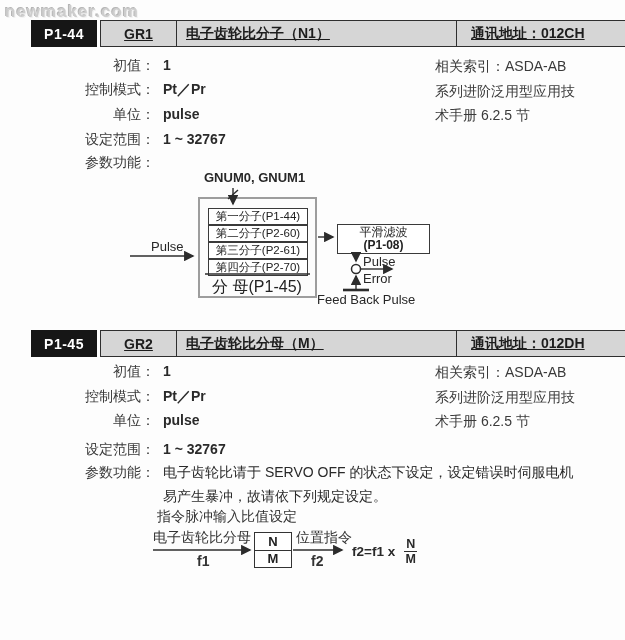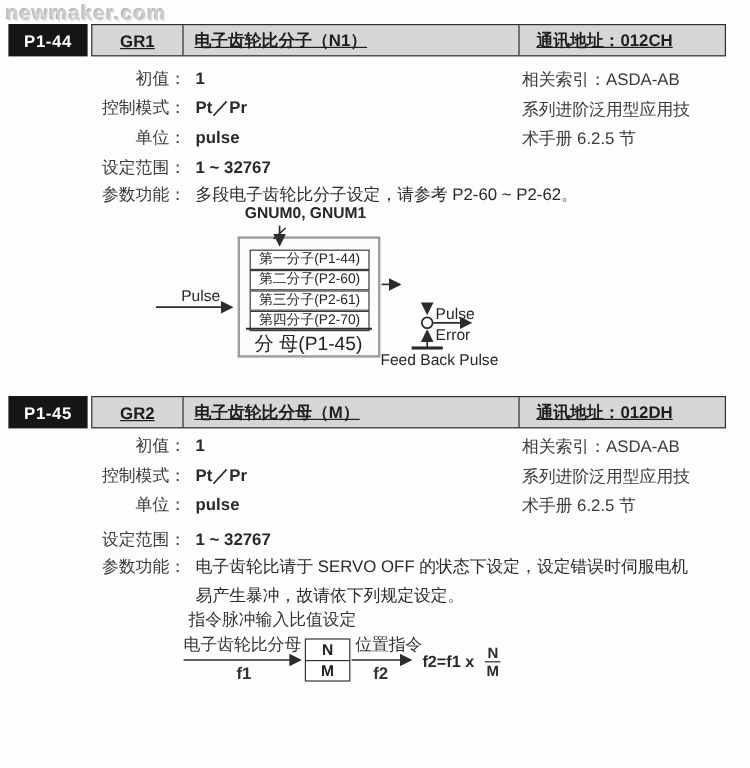--- a/index.html
+++ b/index.html
@@ -10,21 +10,21 @@
   }
   .watermark {
     position:absolute; left:5px; top:2px; font-size:17px; font-weight:bold;
     color:#cdcdcd; letter-spacing:1px;
     text-shadow:1px 1px 0 #f2f2f2, -1px -1px 0 #b5b5b5;
   }
   
   .hdr { position:absolute; left:7px; display:flex; height:27px; }
   .pid {
     width:66px; background:#161616; color:#fff; font-weight:bold; font-size:14px;
-    display:flex; align-items:center; justify-content:center; letter-spacing:0.5px;
+    display:flex; align-items:center; justify-content:center; letter-spacing:0.5px;margin-left:24px;
   }
   .hgrid {
     display:flex; margin-left:3px; width:529px; background:#d6d6d6;
     border:1px solid #2f2f2f; box-sizing:border-box; font-weight:bold; font-size:14px;
     color:#1d1d1d;
     text-decoration:underline;
   }
   .cell-code { width:75px; border-right:1px solid #2f2f2f; display:flex; align-items:center; justify-content:center; }
   .cell-title { flex:1; display:flex; align-items:center; padding-left:9px; }
   .cell-comm { width:172px; border-left:1px solid #2f2f2f; display:flex; align-items:center; padding-left:14px; box-sizing:border-box; }
@@ -88,36 +88,39 @@
   <div class="fline" style="top:106px">
     <span class="flabel">单位：</span>
     <span class="fvalue b">pulse</span>
   </div>
   <div class="fline" style="top:131px">
     <span class="flabel">设定范围：</span>
     <span class="fvalue b">1 ~ 32767</span>
   </div>
   <div class="fline" style="top:154px">
     <span class="flabel">参数功能：</span>
-    <span class="fvalue">多段电子齿轮比分子设定，请参考 P2-60 ~ P2-62。</span>
   </div>
 
   <div class="related" style="top:54px">
     <div>相关索引：ASDA-AB</div>
     <div>系列进阶泛用型应用技</div>
     <div>术手册 6.2.5 节</div>
   </div>
 
   <div class="dlabel b" style="left:204px;top:170px">GNUM0, GNUM1</div>
   <div class="outer-box"></div>
   <div class="num-box" style="top:208px">第一分子(P1-44)</div>
   <div class="num-box" style="top:225px">第二分子(P2-60)</div>
   <div class="num-box" style="top:242px">第三分子(P2-61)</div>
   <div class="num-box" style="top:259px">第四分子(P2-70)</div>
   <div class="denom">分 母(P1-45)</div>
+  <div class="filter-box">
+    <div>平滑滤波</div>
+    <div class="b">(P1-08)</div>
+  </div>
   <div class="dlabel" style="left:151px;top:239px">Pulse</div>
   <div class="dlabel" style="left:363px;top:254px">Pulse</div>
   <div class="dlabel" style="left:363px;top:271px">Error</div>
   <div class="dlabel" style="left:317px;top:292px">Feed Back Pulse</div>
 
   <div class="hdr" style="top:330px">
     <div class="pid">P1-45</div>
     <div class="hgrid">
       <div class="cell-code">GR2</div>
       <div class="cell-title">电子齿轮比分母（M）</div>

